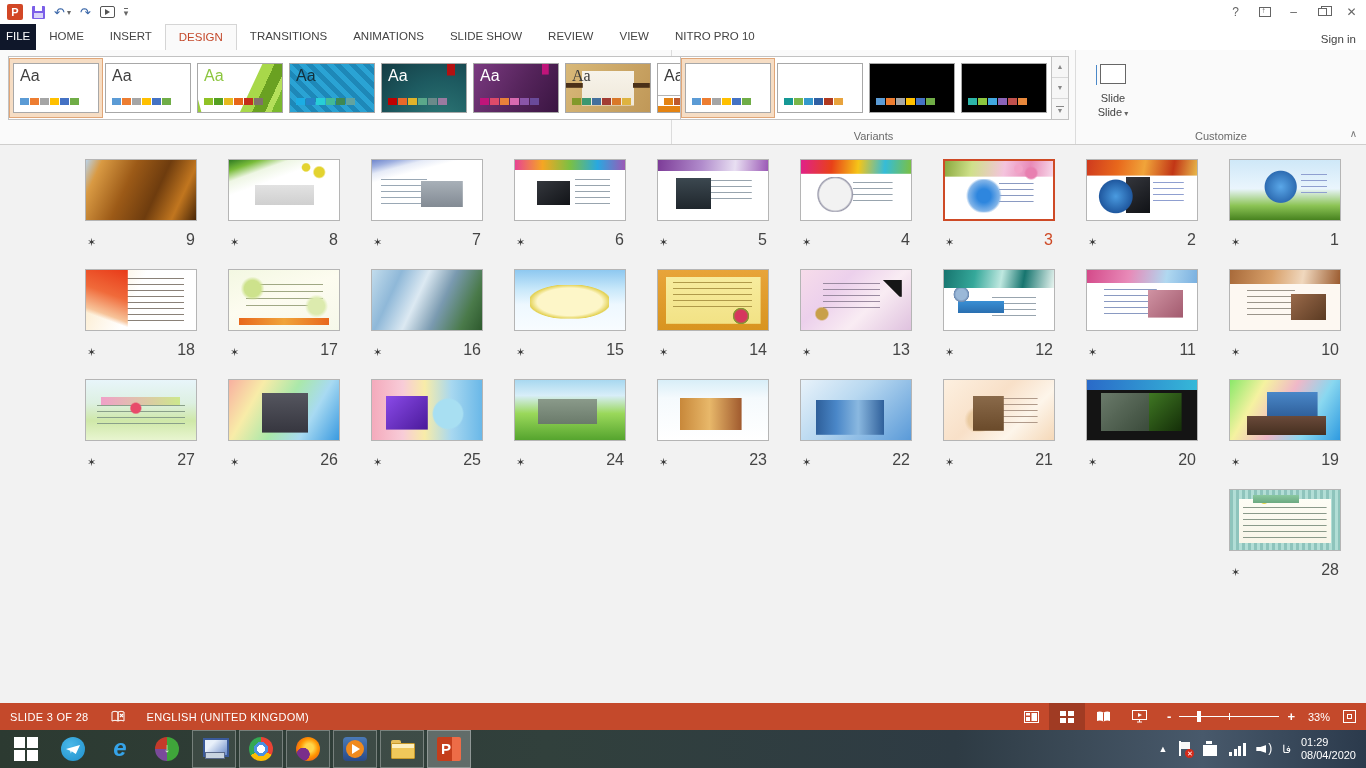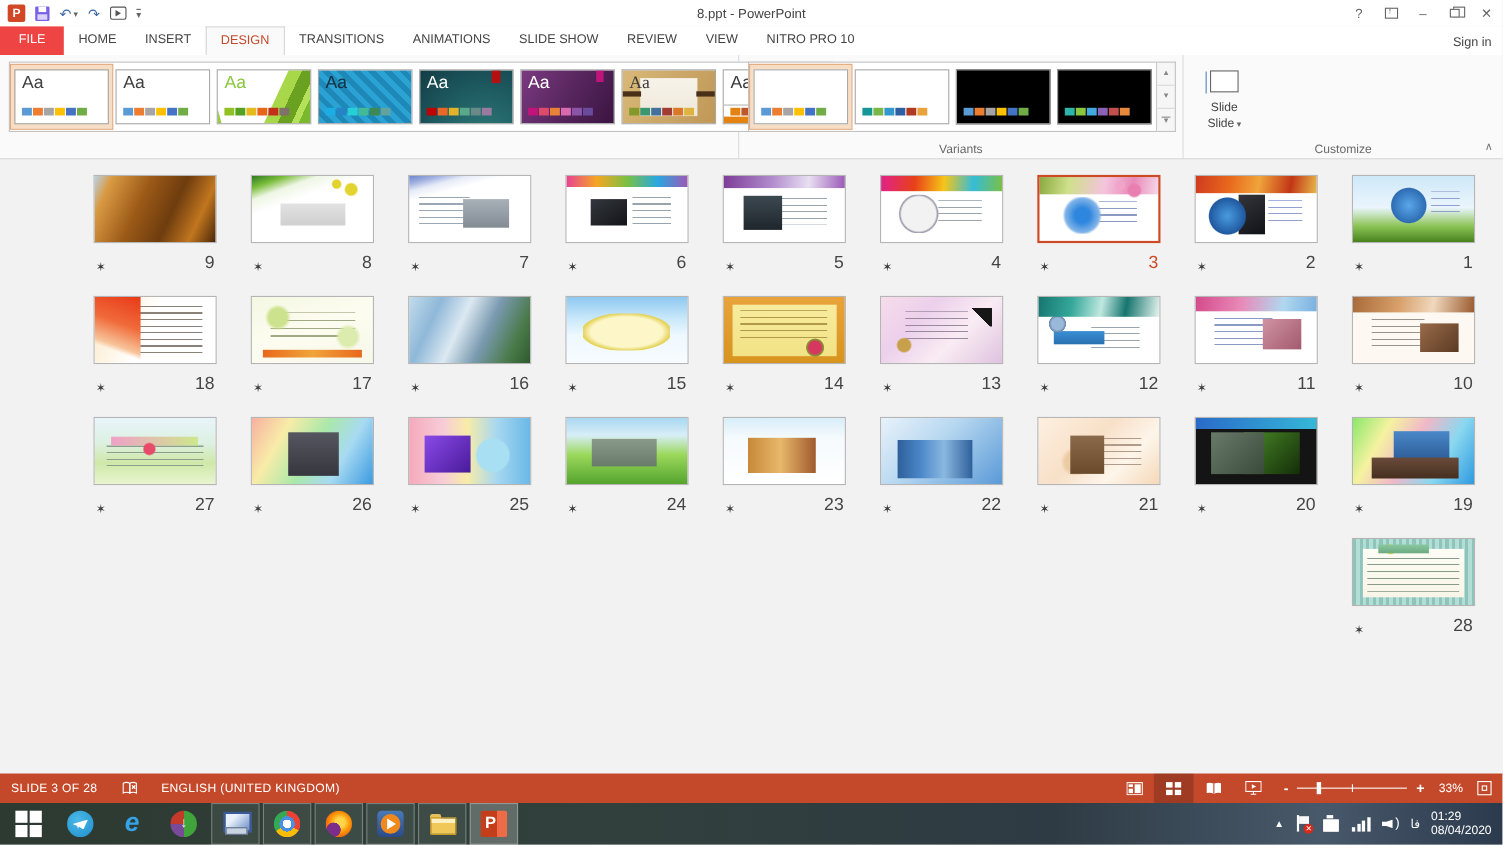--- a/index.html
+++ b/index.html
@@ -26,21 +26,21 @@
     color:#646464; font-size:12px; }
   .restore-glyph { width:9px; height:8px; border:1px solid #646464; position:relative; background:#fff; }
   .restore-glyph:before { content:""; position:absolute; top:-3px; left:2px; width:9px; height:8px;
     border:1px solid #646464; z-index:-1; }
   .ribbonopt-glyph { width:12px; height:10px; border:1px solid #646464; position:relative; }
   .ribbonopt-glyph:after { content:"↑"; position:absolute; left:2px; top:-2px; font-size:8px; color:#646464; }
 
   
   .tabbar { height:26px; background:#fff; display:flex; align-items:flex-end; position:relative; }
   .tab { padding:0 13px; font-size:11.5px; color:#444; height:26px; line-height:25px; white-space:nowrap; }
-  .tab.file { background:#ef4444; color:#fff; padding:0 17px; }
+  .tab.file { background:#0f172a; color:#fff; padding:0 6px; }
   .tab.active { background:#fafafa; color:#c4492b; border:1px solid #d5d5d5; border-bottom:none; }
   .sign-in { position:absolute; right:10px; bottom:5px; font-size:11.5px; color:#444; }
 
   
   .ribbon { height:95px; background:#fafafa; border-bottom:1px solid #cfcecd; display:flex; position:relative; }
   .rgroup { position:relative; height:100%; border-right:1px solid #dcdcdc; }
   .rgroup:last-child { border-right:none; }
   .group-label { position:absolute; bottom:2px; left:0; right:0; text-align:center; font-size:11px; color:#6a6a6a; }
   .gal-zone { display:flex; align-items:flex-start; padding:6px 2px 0 8px; }
   .gallery { display:flex; align-items:center; border:1px solid #c2c2c2; background:#fff; height:64px; padding:0 1px; }
@@ -171,21 +171,20 @@
     <span class="qat-btn">
         <span class="floppy"></span>
       </span>
     <span class="qat-btn">↶<span class="caret">▾</span></span>
     <span class="qat-btn">↷</span>
     <span class="qat-btn">
         <span class="present-glyph"></span>
       </span>
     <span class="qat-more">▾</span>
   </div>
-  <div class="title-text">8.ppt - PowerPoint</div>
   <div class="win-controls">
     <div class="win-btn">?</div>
     <div class="win-btn">
         <span class="ribbonopt-glyph"></span>
       </div>
     <div class="win-btn">–</div>
     <div class="win-btn">
         <span class="restore-glyph"></span>
       </div>
     <div class="win-btn">✕</div>

